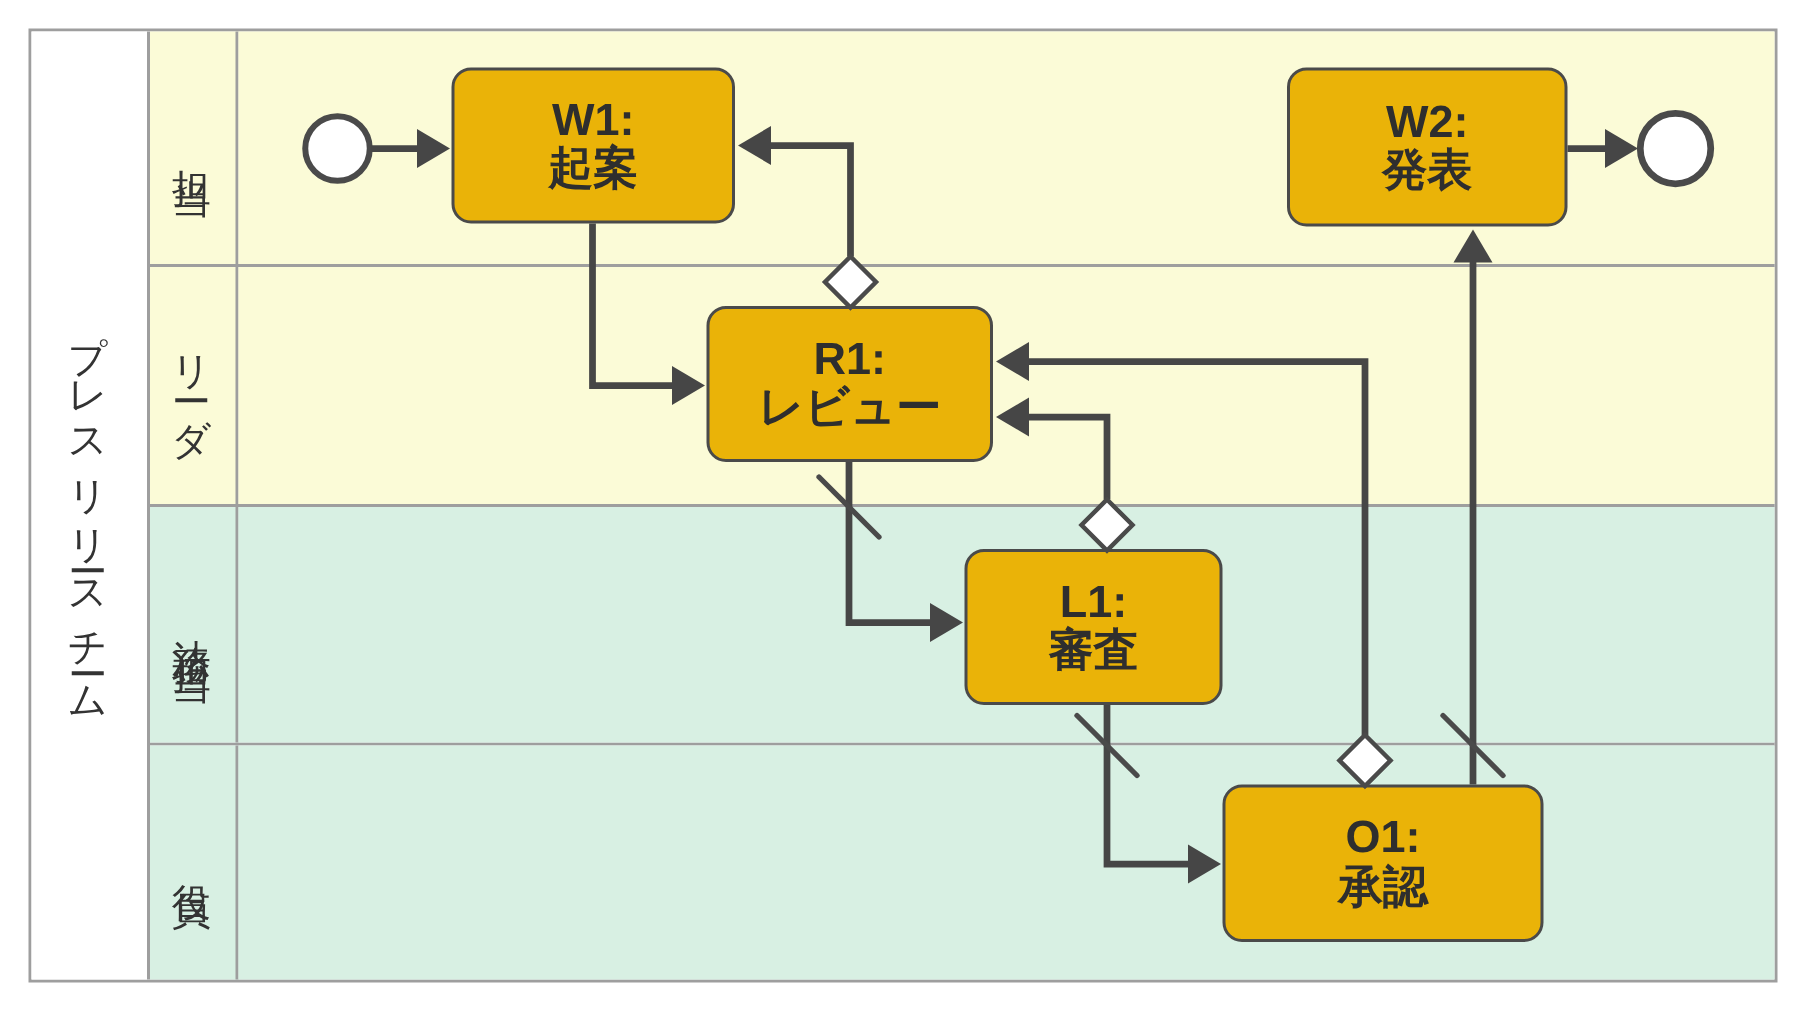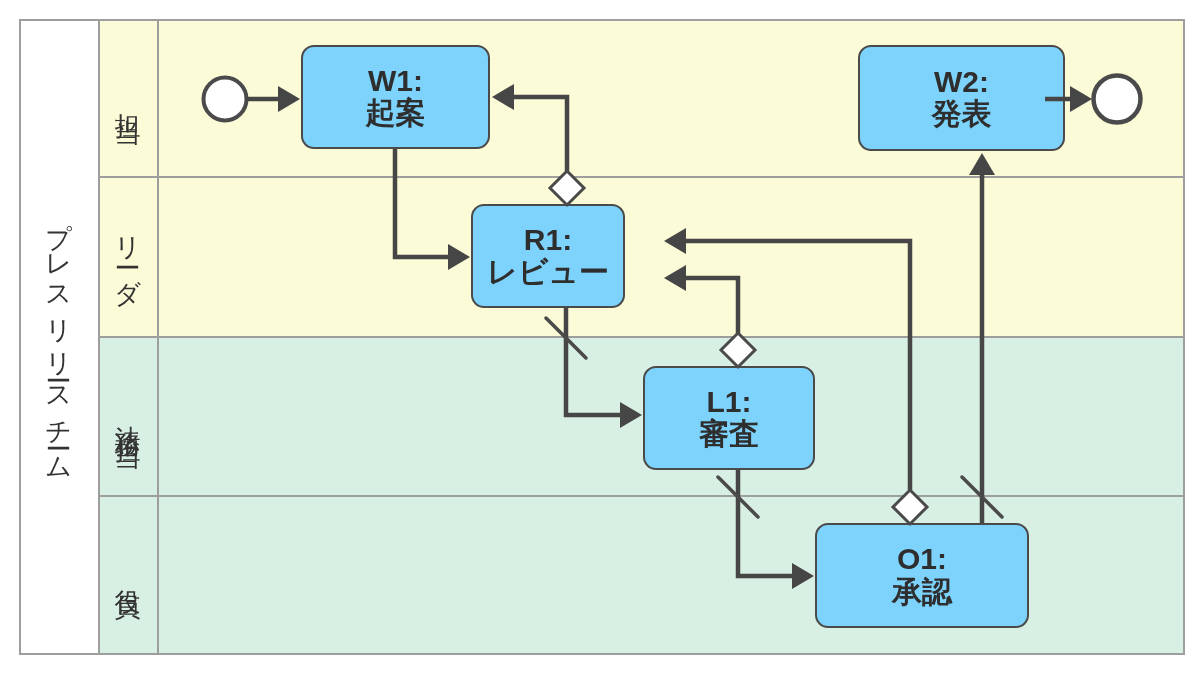--- a/index.html
+++ b/index.html
@@ -27,31 +27,31 @@
   .lane.bordered{border-bottom:2px solid #9e9e9e;}
   .lane-label{
     width:59px;box-sizing:border-box;border-right:2px solid #9e9e9e;
     display:flex;align-items:center;justify-content:center;
   }
   .lane-label .vtext{letter-spacing:6px;}
   .lane-body{flex:1;}
   .tone-yellow{background:#fbfbd7;}
   .tone-green{background:#d8f0e3;}
   .node{
-    position:absolute;box-sizing:border-box;background:#7dd3fc;
+    position:absolute;box-sizing:border-box;background:#eab308;
     border:2.5px solid #4a4a4a;border-radius:13px;
     display:flex;align-items:center;justify-content:center;
     text-align:center;font-weight:700;font-size:30px;line-height:1.07;
     color:#2e2e2e;white-space:pre-line;
   }
   #node-w1{left:301px;top:45px;width:189px;height:104px;}
-  #node-r1{left:471px;top:204px;width:154px;height:104px;}
+  #node-r1{left:471px;top:204px;width:191px;height:104px;}
   #node-l1{left:643px;top:366px;width:172px;height:104px;}
   #node-o1{left:815px;top:523px;width:214px;height:105px;}
-  #node-w2{left:858px;top:45px;width:207px;height:106px;text-align:center;}
+  #node-w2{left:858px;top:45px;width:187px;height:106px;text-align:center;}
   svg.overlay{position:absolute;left:0;top:0;pointer-events:none;}
   .edge{stroke:#464646;stroke-width:4.5;fill:none;}
   .head{fill:#464646;stroke:none;}
   .gw{fill:#ffffff;stroke:#4a4a4a;stroke-width:3;}
   .slash{stroke:#4a4a4a;stroke-width:3.5;stroke-linecap:round;}
   .evt{fill:#ffffff;stroke:#4a4a4a;}
 </style>
 </head>
 <body>
 

